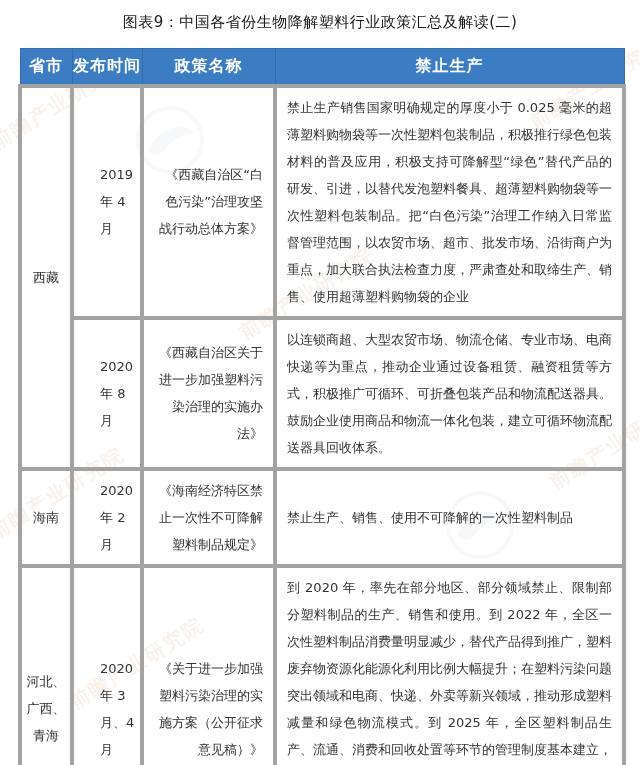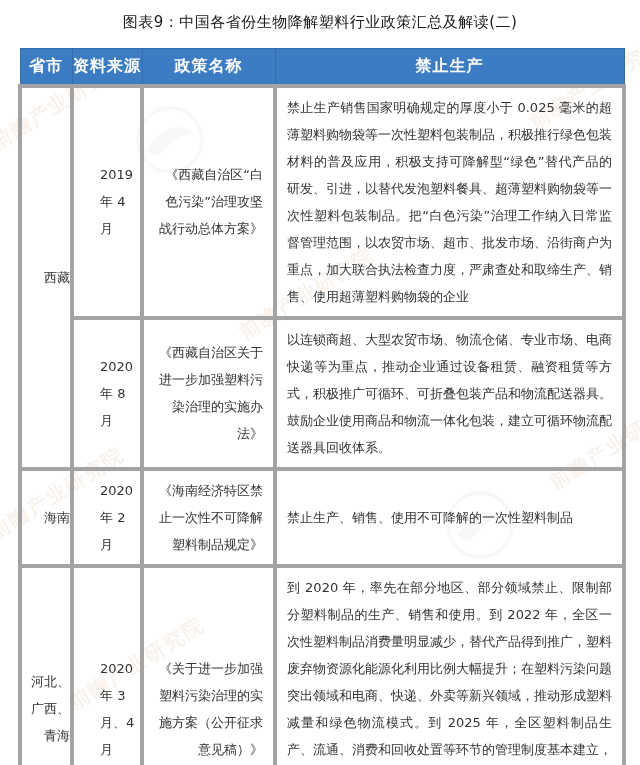--- a/index.html
+++ b/index.html
@@ -19,21 +19,21 @@
 
   th {
     background:#3c7cc2; color:#ffffff; font-weight:bold; font-size:16px;
     height:37px; text-align:center; vertical-align:middle;
     border:1px solid #346ba8; letter-spacing:1px;
   }
   td {
     border:4px solid #a3a3a3; font-size:13px; color:#333333;
     line-height:27px; vertical-align:middle; background:transparent;
   }
-  td.prov { text-align:right; padding:4px 0; }
+  td.prov { text-align:center; padding:4px 0; }
   td.date { text-align:left; padding:4px 4px 4px 26px; }
   td.policy { text-align:right; padding:6px 10px; }
   td.content { text-align:justify; padding:6px 10px; }
   tr.r1 > td { height:192px; }
   tr.r2 > td { height:111px; }
   tr.r3 > td { height:82px; }
   tr.r4 > td { height:245px; }
 
   .footer {
     position:absolute; left:18px; right:18px; top:733px;
@@ -77,21 +77,21 @@
   <table class="policy">
     <colgroup>
       <col class="c-prov">
         <col class="c-date">
         <col class="c-policy">
         <col class="c-content">
     </colgroup>
     <thead>
       <tr>
         <th>省市</th>
-        <th>资料来源</th>
+        <th>发布时间</th>
         <th>政策名称</th>
         <th>禁止生产</th>
       </tr>
     </thead>
     <tbody>
       <tr class="r1">
         <td class="prov" rowspan="2">西藏</td>
         <td class="date">2019 年 4 月</td>
         <td class="policy">《西藏自治区“白色污染”治理攻坚战行动总体方案》</td>
         <td class="content">禁止生产销售国家明确规定的厚度小于 0.025 毫米的超薄塑料购物袋等一次性塑料包装制品，积极推行绿色包装材料的普及应用，积极支持可降解型“绿色”替代产品的研发、引进，以替代发泡塑料餐具、超薄塑料购物袋等一次性塑料包装制品。把“白色污染”治理工作纳入日常监督管理范围，以农贸市场、超市、批发市场、沿街商户为重点，加大联合执法检查力度，严肃查处和取缔生产、销售、使用超薄塑料购物袋的企业</td>

